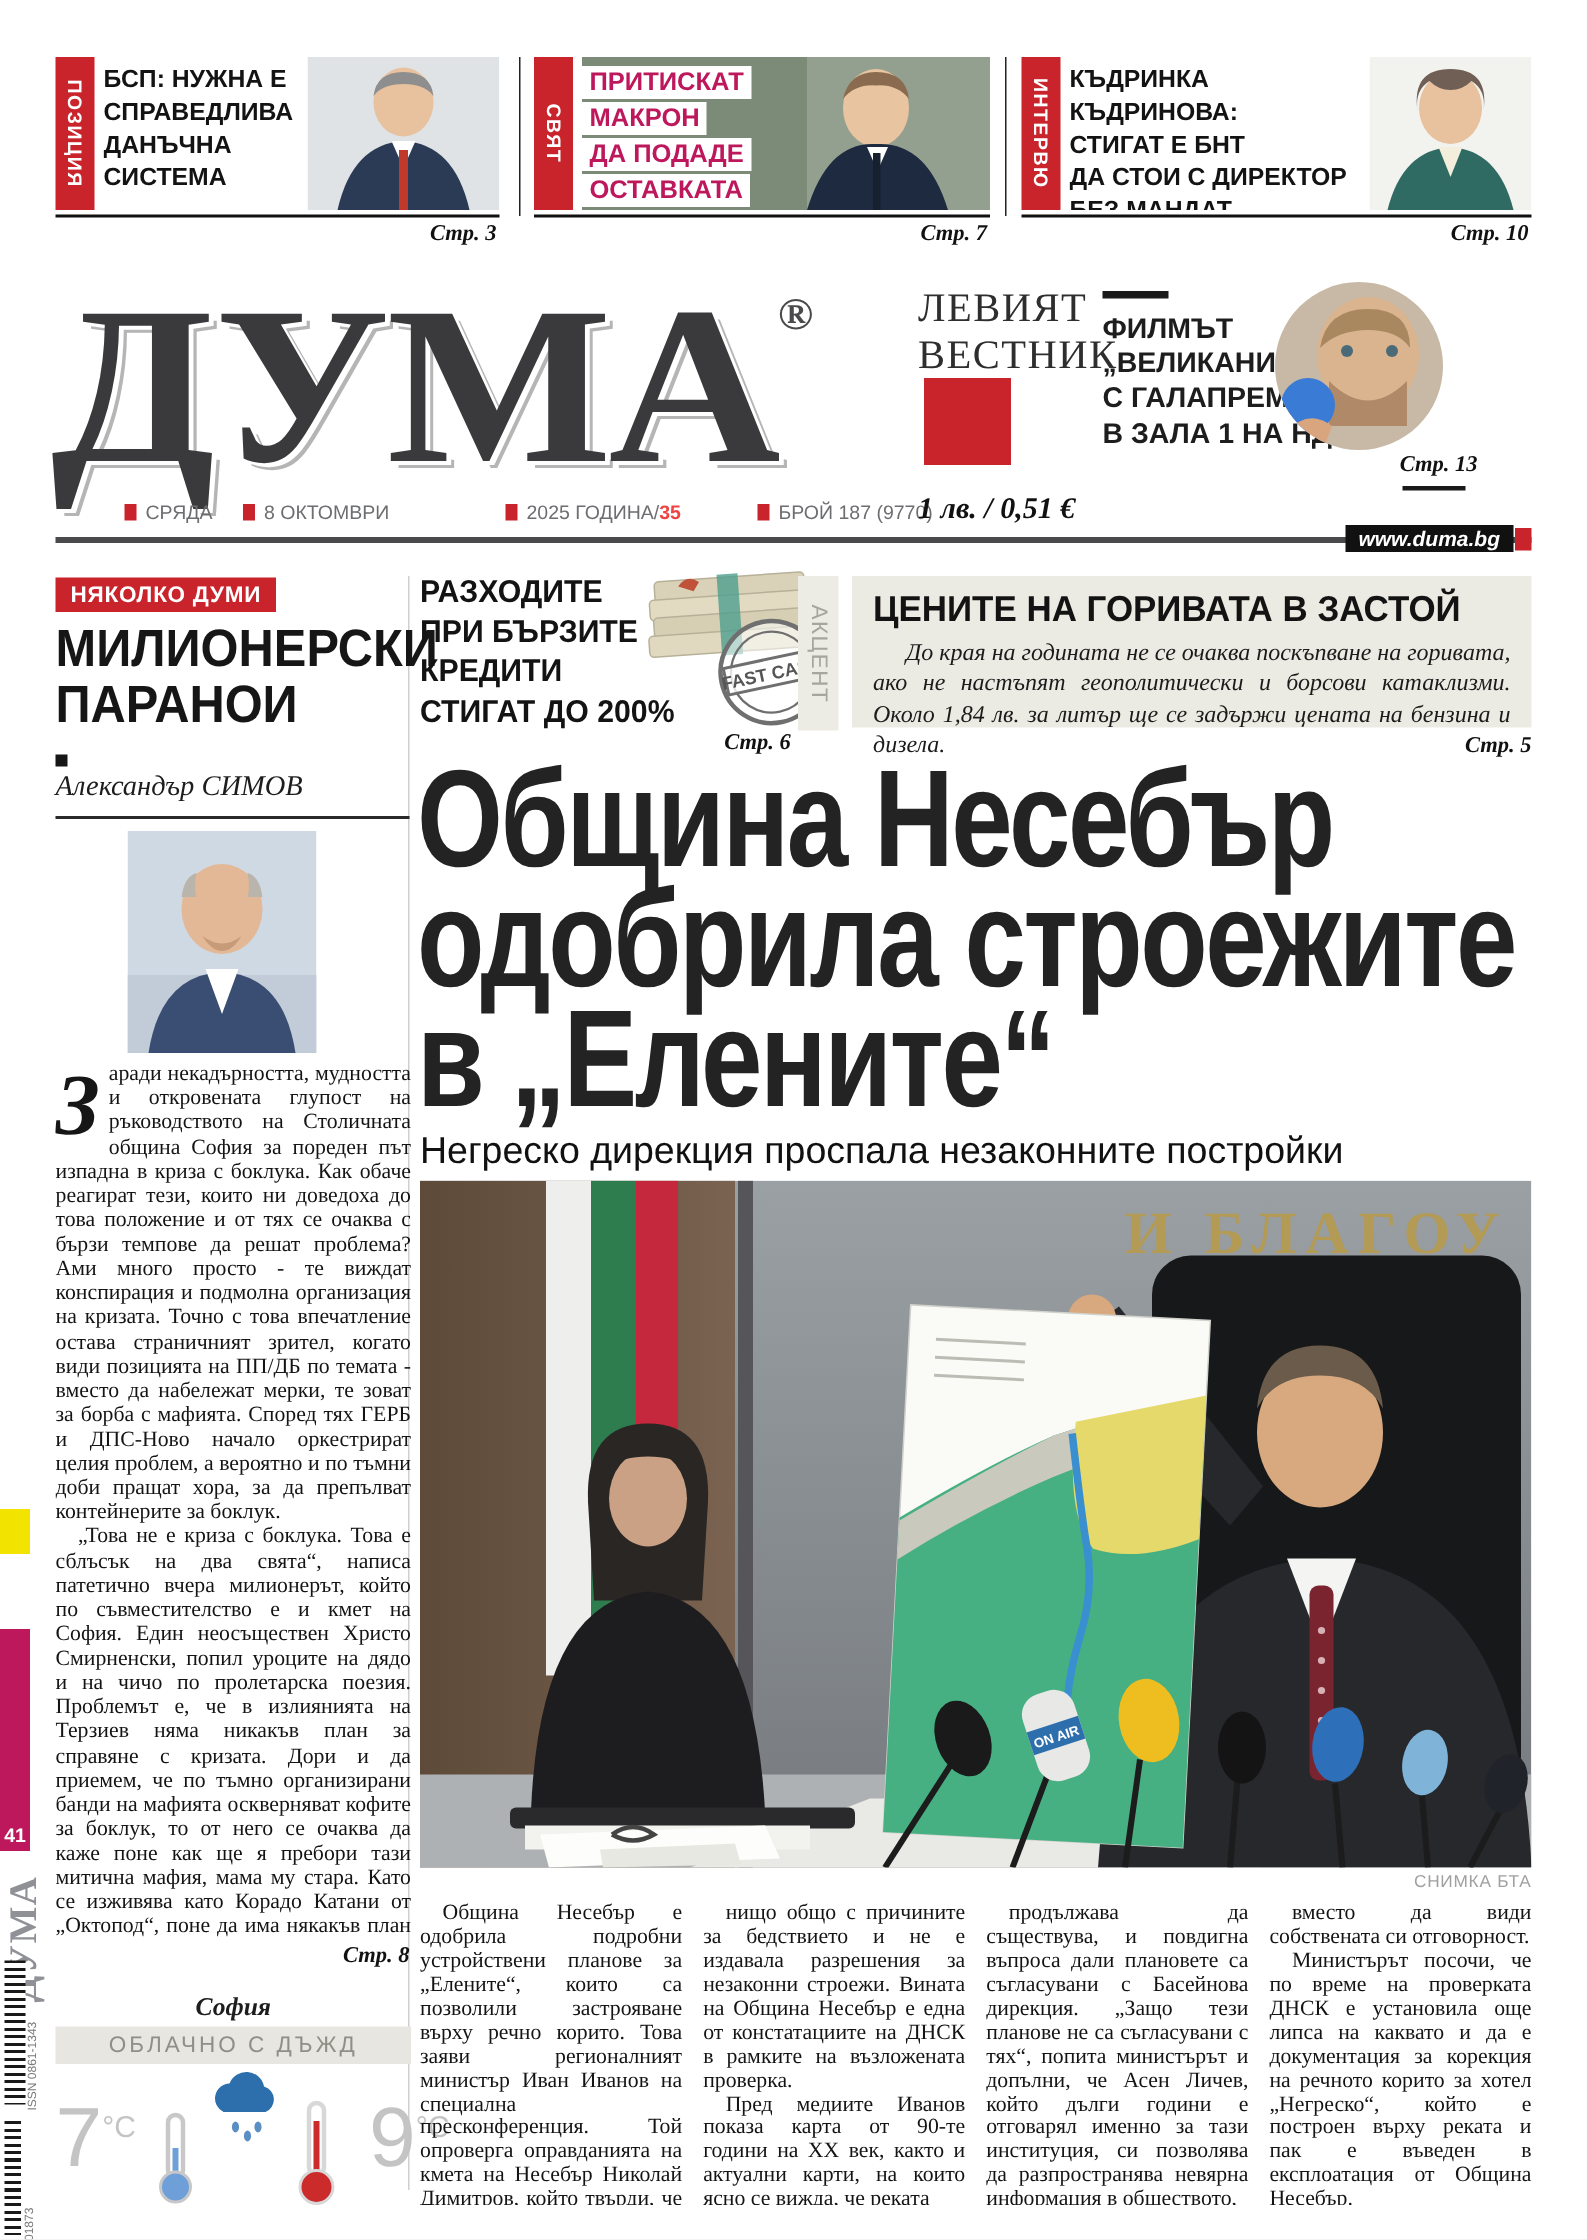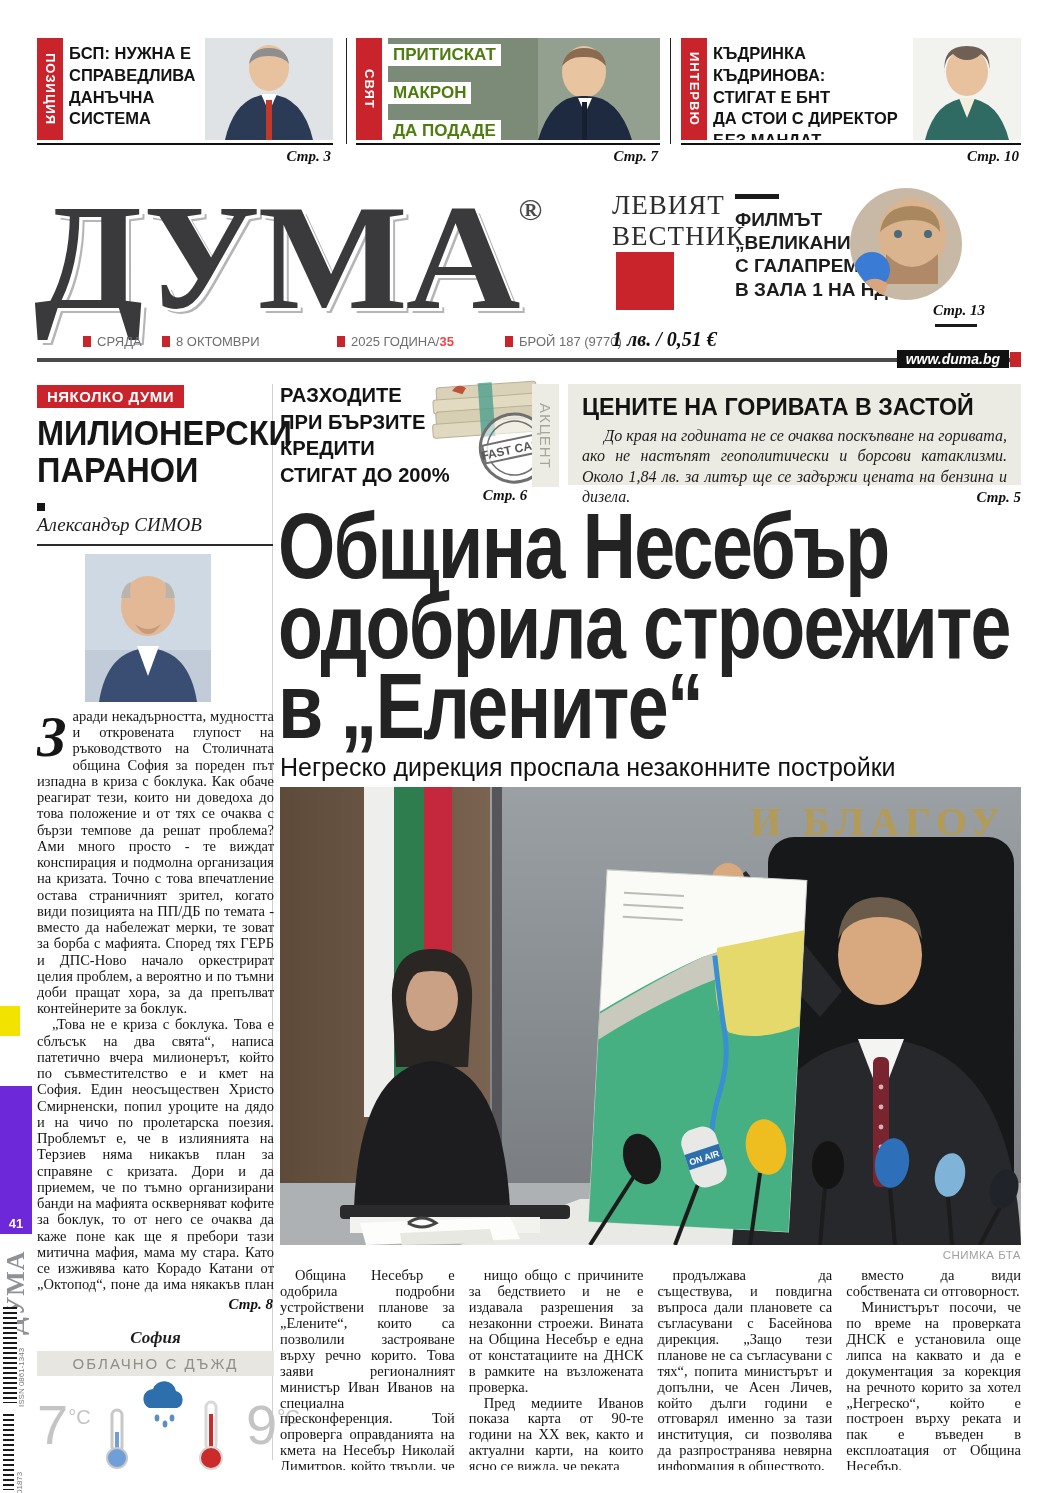--- a/index.html
+++ b/index.html
@@ -3,21 +3,21 @@
 <meta charset="utf-8">
 <title>ДУМА</title>
 <style>
   html,body{margin:0;padding:0;background:#e9e9e9;}
   .page{position:relative;width:1058px;height:1493px;background:#fff;margin:0 auto;overflow:hidden;
         font-family:"Liberation Serif",serif;color:#1d1d1d;}
   .abs{position:absolute;}
   .pageref{font:700 italic 15px "Liberation Serif",serif;color:#111;}
   
   .spine-yellow{left:0;top:1006px;width:20px;height:30px;background:#f2e300;}
-  .spine-green{left:0;top:1086px;width:32px;height:148px;background:#6d28d9;}
+  .spine-green{left:0;top:1086px;width:20px;height:148px;background:#be185d;}
   .spine-num{position:absolute;bottom:3px;left:0;width:100%;text-align:center;
              font:700 13px "Liberation Sans",sans-serif;color:#fff;}
   .spine-logo{left:-36px;top:1272px;width:100px;height:26px;transform:rotate(-90deg);
               font:700 26px "Liberation Serif",serif;color:#8f9196;letter-spacing:1px;}
   .bc{background:repeating-linear-gradient(to bottom,#191919 0 2px,#fff 2px 5px);}
   .bc1{left:3px;top:1307px;width:14px;height:96px;}
   .issn{left:17px;top:1307px;width:10px;height:100px;writing-mode:vertical-rl;transform:rotate(180deg);
         font:8px "Liberation Sans",sans-serif;color:#7a7a7a;}
   .bc2{left:3px;top:1414px;width:11px;height:76px;}
   .bcd{left:15px;top:1414px;width:10px;height:80px;writing-mode:vertical-rl;transform:rotate(180deg);
@@ -31,22 +31,22 @@
   .t-label{position:absolute;left:0;top:0;width:26px;height:102px;background:#c9232b;
            display:flex;align-items:center;justify-content:center;}
   .t-label span{writing-mode:vertical-rl;font:700 13px "Liberation Sans",sans-serif;
                 color:#fff;letter-spacing:1px;}
   .t-body{position:absolute;left:32px;top:0;right:0;height:102px;overflow:hidden;}
   .t-title div{font:700 16.5px/1.32 "Liberation Sans",sans-serif;color:#131313;}
   .t-rule{position:absolute;left:0;top:105px;width:100%;height:2px;background:#111;}
   .t-page{position:absolute;top:110px;right:2px;}
   .t-photo{position:absolute;top:0;right:0;}
   .chips{position:relative;z-index:2;padding-top:6px;}
-  .chips div{display:table;background:#fff;padding:1px 5px;margin-bottom:16px;
-             font:700 17px "Liberation Sans",sans-serif;color:#4d7c0f;}
+  .chips div{display:table;background:#fff;padding:1px 5px;margin-bottom:2px;
+             font:700 17px "Liberation Sans",sans-serif;color:#be185d;}
   
   .logo{left:34px;top:182px;font:700 150px/1 "Liberation Serif",serif;color:#3a3a3c;
         letter-spacing:-2px;transform:scaleX(1.06);transform-origin:left top;
         text-shadow:3px 3px 0 #fff,5px 5px 0 #b5b5b5;}
   .logo .reg{font-size:30px;vertical-align:88px;letter-spacing:0;color:#4a4a4c;text-shadow:none;}
   .tagline{left:612px;top:190px;font:27px/1.15 "Liberation Serif",serif;color:#2e2e2e;letter-spacing:1px;}
   .red-square{left:616px;top:252px;width:58px;height:58px;background:#c9232b;}
   .film-dash{left:735px;top:194px;width:44px;height:5px;background:#1a1a1a;}
   .film-lines{left:735px;top:208px;width:190px;}
   .film-lines div{font:700 19px/1.22 "Liberation Sans",sans-serif;color:#1d1d1d;}

